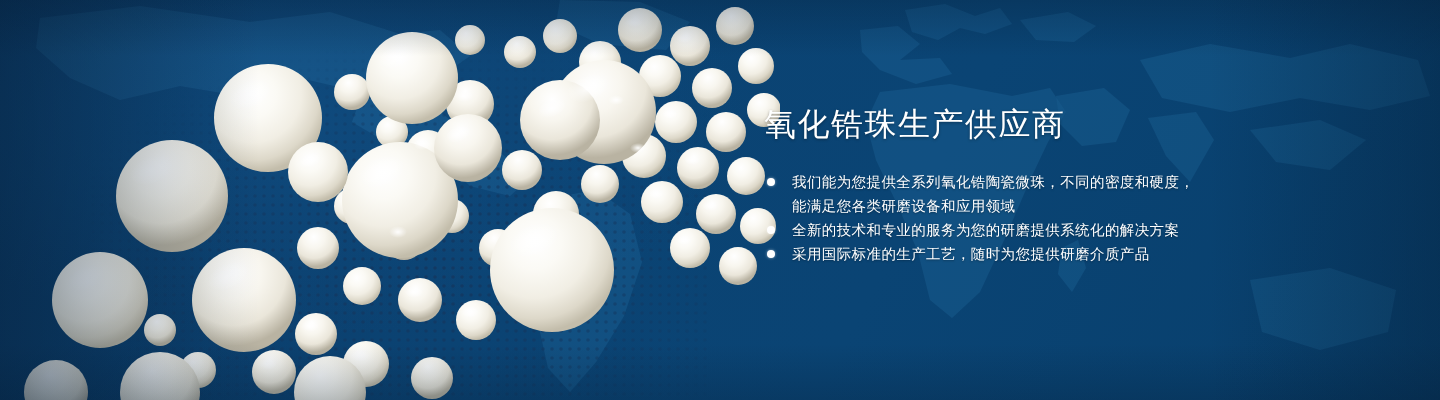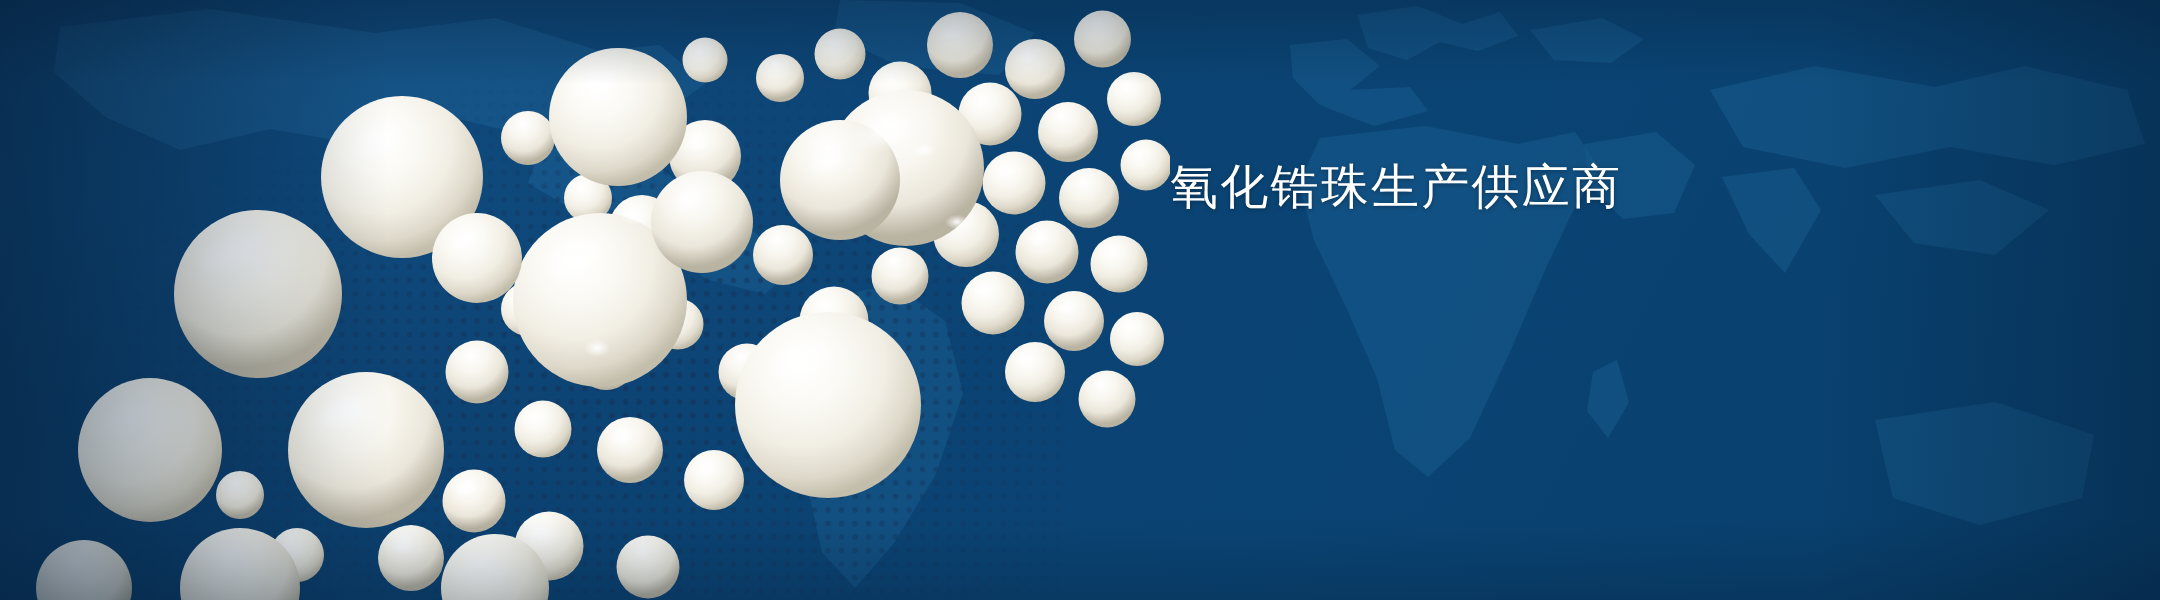--- a/index.html
+++ b/index.html
@@ -74,21 +74,21 @@
     left: 764px;
     top: 104px;
     width: 620px;
   }
   .headline {
     color: #ffffff;
     font-size: 32px;
     line-height: 40px;
     font-weight: 400;
     letter-spacing: 1.5px;
-    margin: 0 0 26px 16px;
+    margin: 0 0 26px 0;
     text-shadow: 0 1px 3px rgba(0,0,0,0.35);
     white-space: nowrap;
   }
   .bullets {
     list-style: none;
     margin: 0;
     padding: 0;
   }
   .bullet {
     position: relative;
@@ -302,15 +302,34 @@
       </g>
     </svg>
   </div>
 
   <div class="bg-vignette"></div>
 
   <div class="copy">
 
     <h1 class="headline">氧化锆珠生产供应商</h1>
 
+    <ul class="bullets">
+
+      <li class="bullet">
+        <span class="dot"></span>
+        <span>我们能为您提供全系列氧化锆陶瓷微珠，不同的密度和硬度，</span>
+        <span class="line2">能满足您各类研磨设备和应用领域</span>
+      </li>
+
+      <li class="bullet">
+        <span class="dot"></span>
+        <span>全新的技术和专业的服务为您的研磨提供系统化的解决方案</span>
+      </li>
+
+      <li class="bullet">
+        <span class="dot"></span>
+        <span>采用国际标准的生产工艺，随时为您提供研磨介质产品</span>
+      </li>
+
+    </ul>
   </div>
 
 </div>
 
 </body></html>

